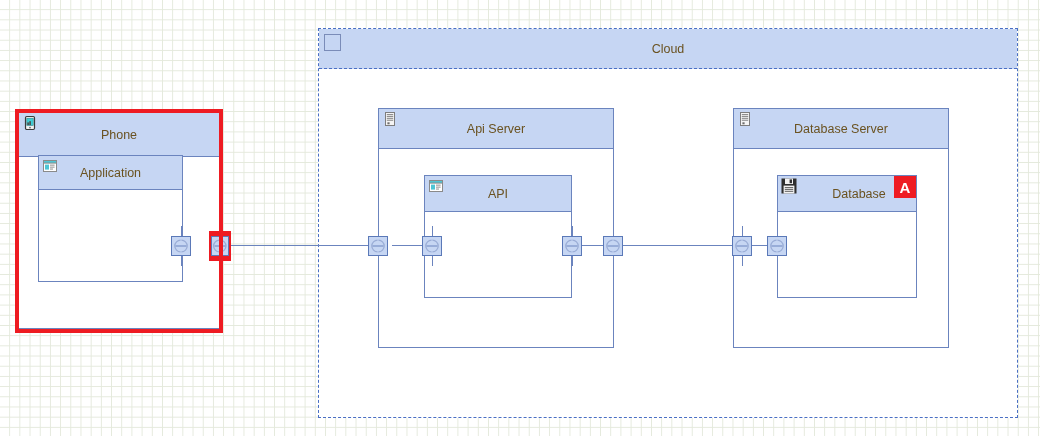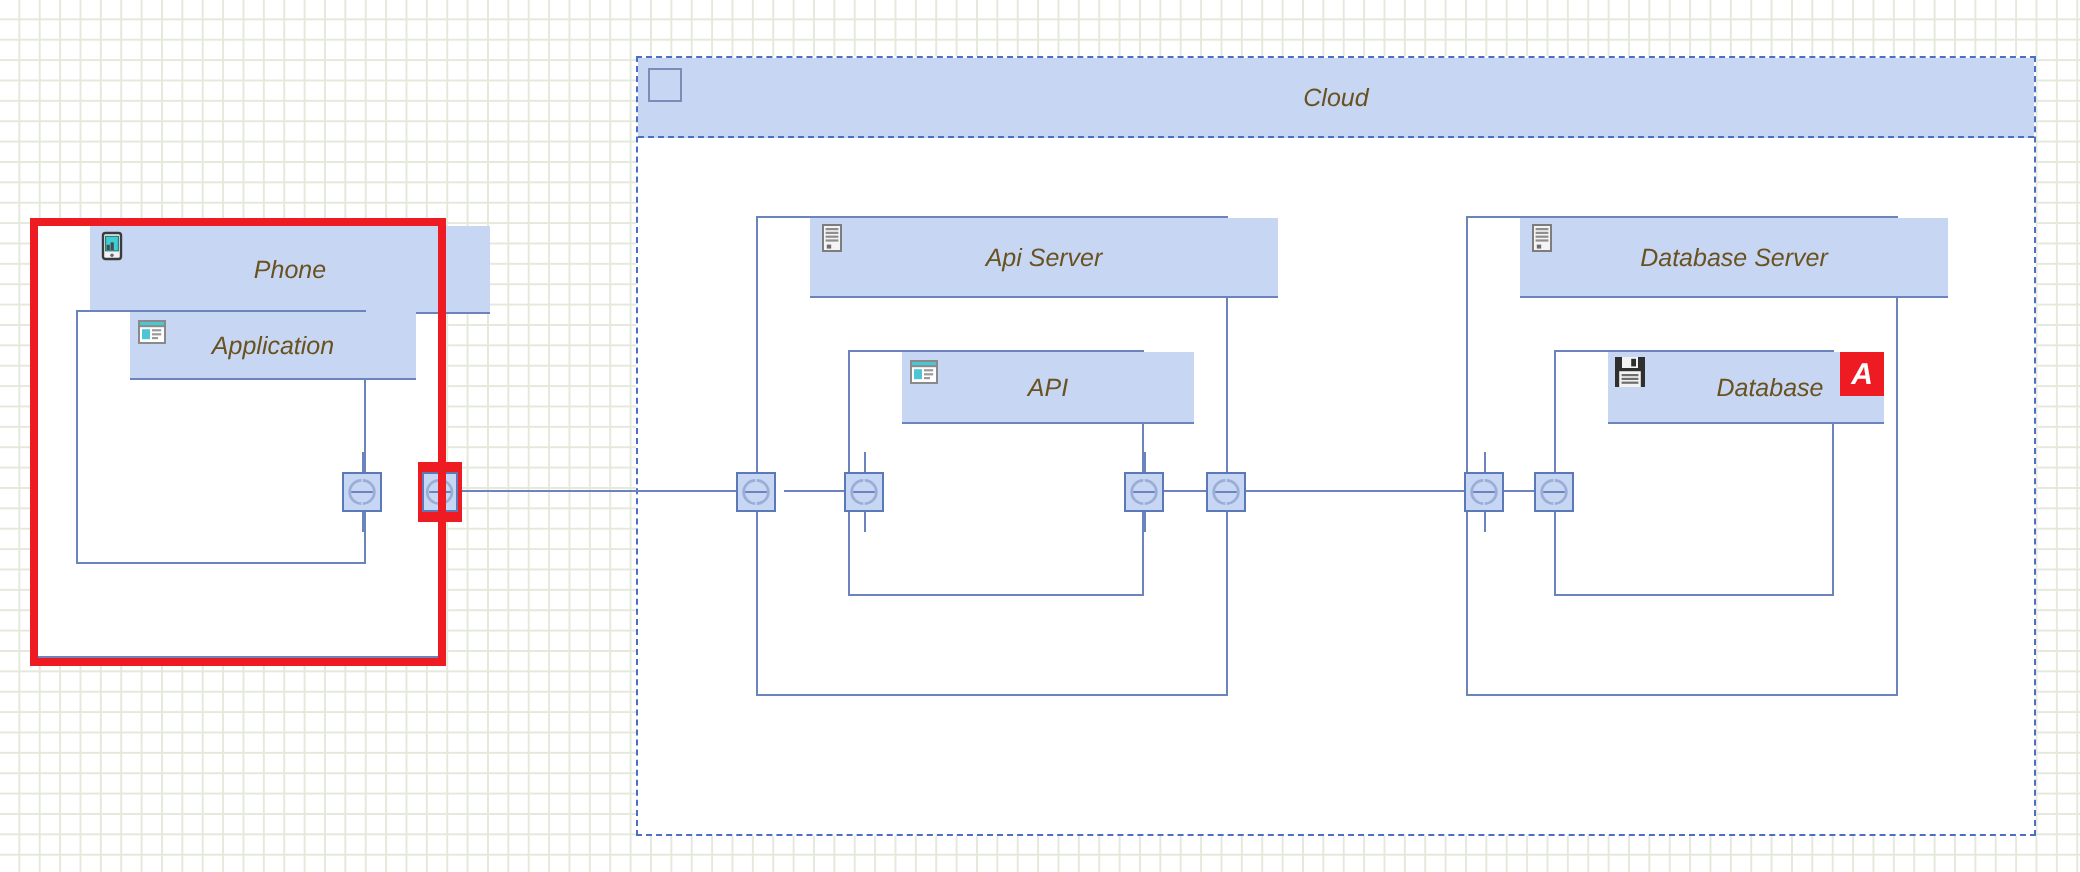--- a/index.html
+++ b/index.html
@@ -17,21 +17,20 @@
     position: relative;
     width: 1040px;
     height: 436px;
     overflow: hidden;
     background-color: #ffffff;
     background-image:
       linear-gradient(to right, #e4e9dc 1px, transparent 1px),
       linear-gradient(to bottom, #e4e9dc 1px, transparent 1px);
     background-size: 10.2px 10.2px;
     background-position: -1px -1px;
-    font-style: italic;
   }
 
   
   .node {
     position: absolute;
     box-sizing: border-box;
     background: #ffffff;
     border: 1px solid #6b84be;
   }
   .node-header {
@@ -39,21 +38,20 @@
     box-sizing: border-box;
     background: #c6d6f3;
     border-bottom: 1px solid #6b84be;
     color: #6a5220;
     font-size: 12.5px;
     display: flex;
     align-items: center;
     justify-content: center;
     width: 100%;
     height: 100%;
-    margin-left: 26px;
   }
   .node-title {
     pointer-events: none;
   }
   .node-body {
     position: absolute;
     left: 0;
     right: 0;
     bottom: 0;
     background: #ffffff;

